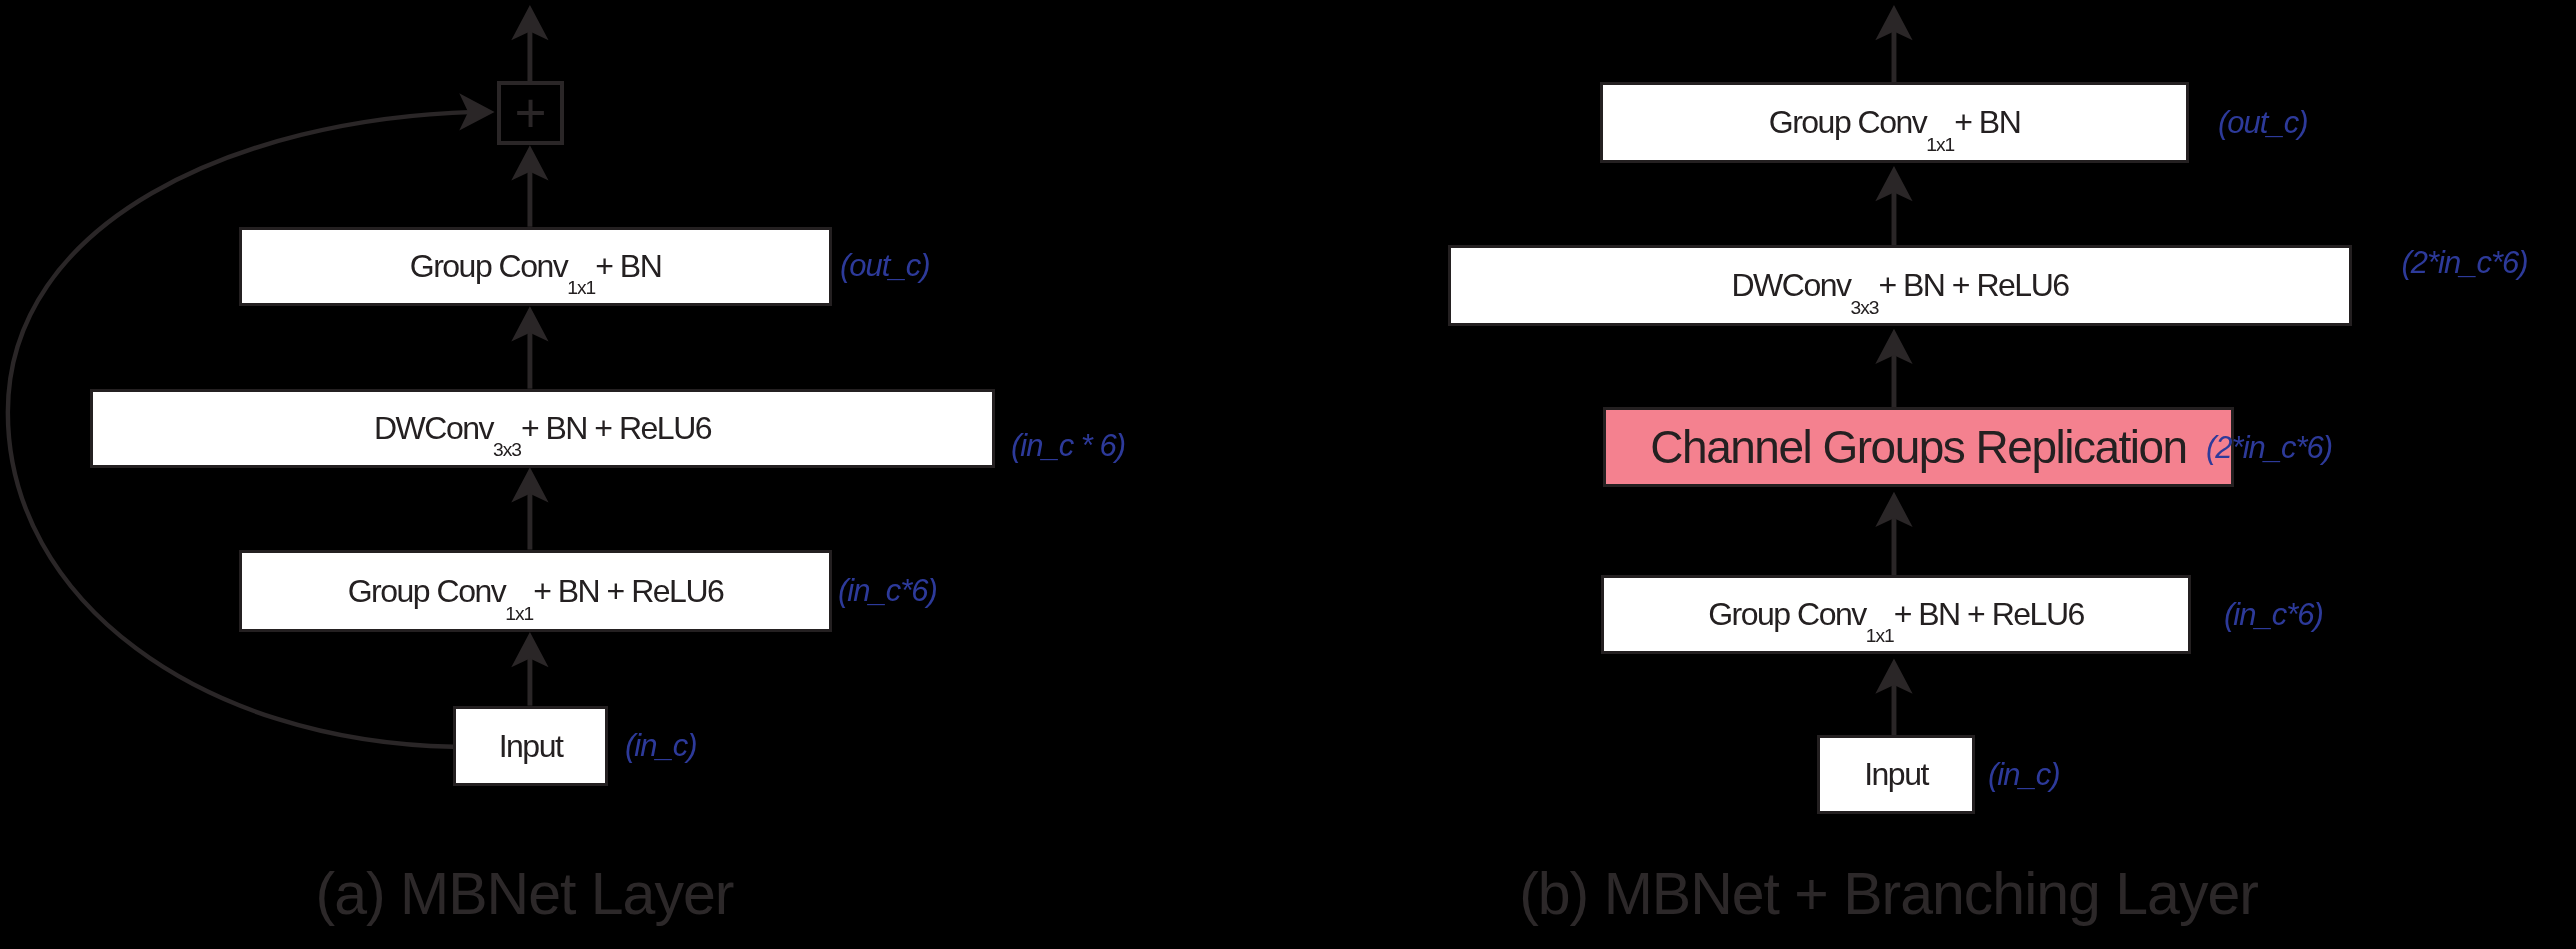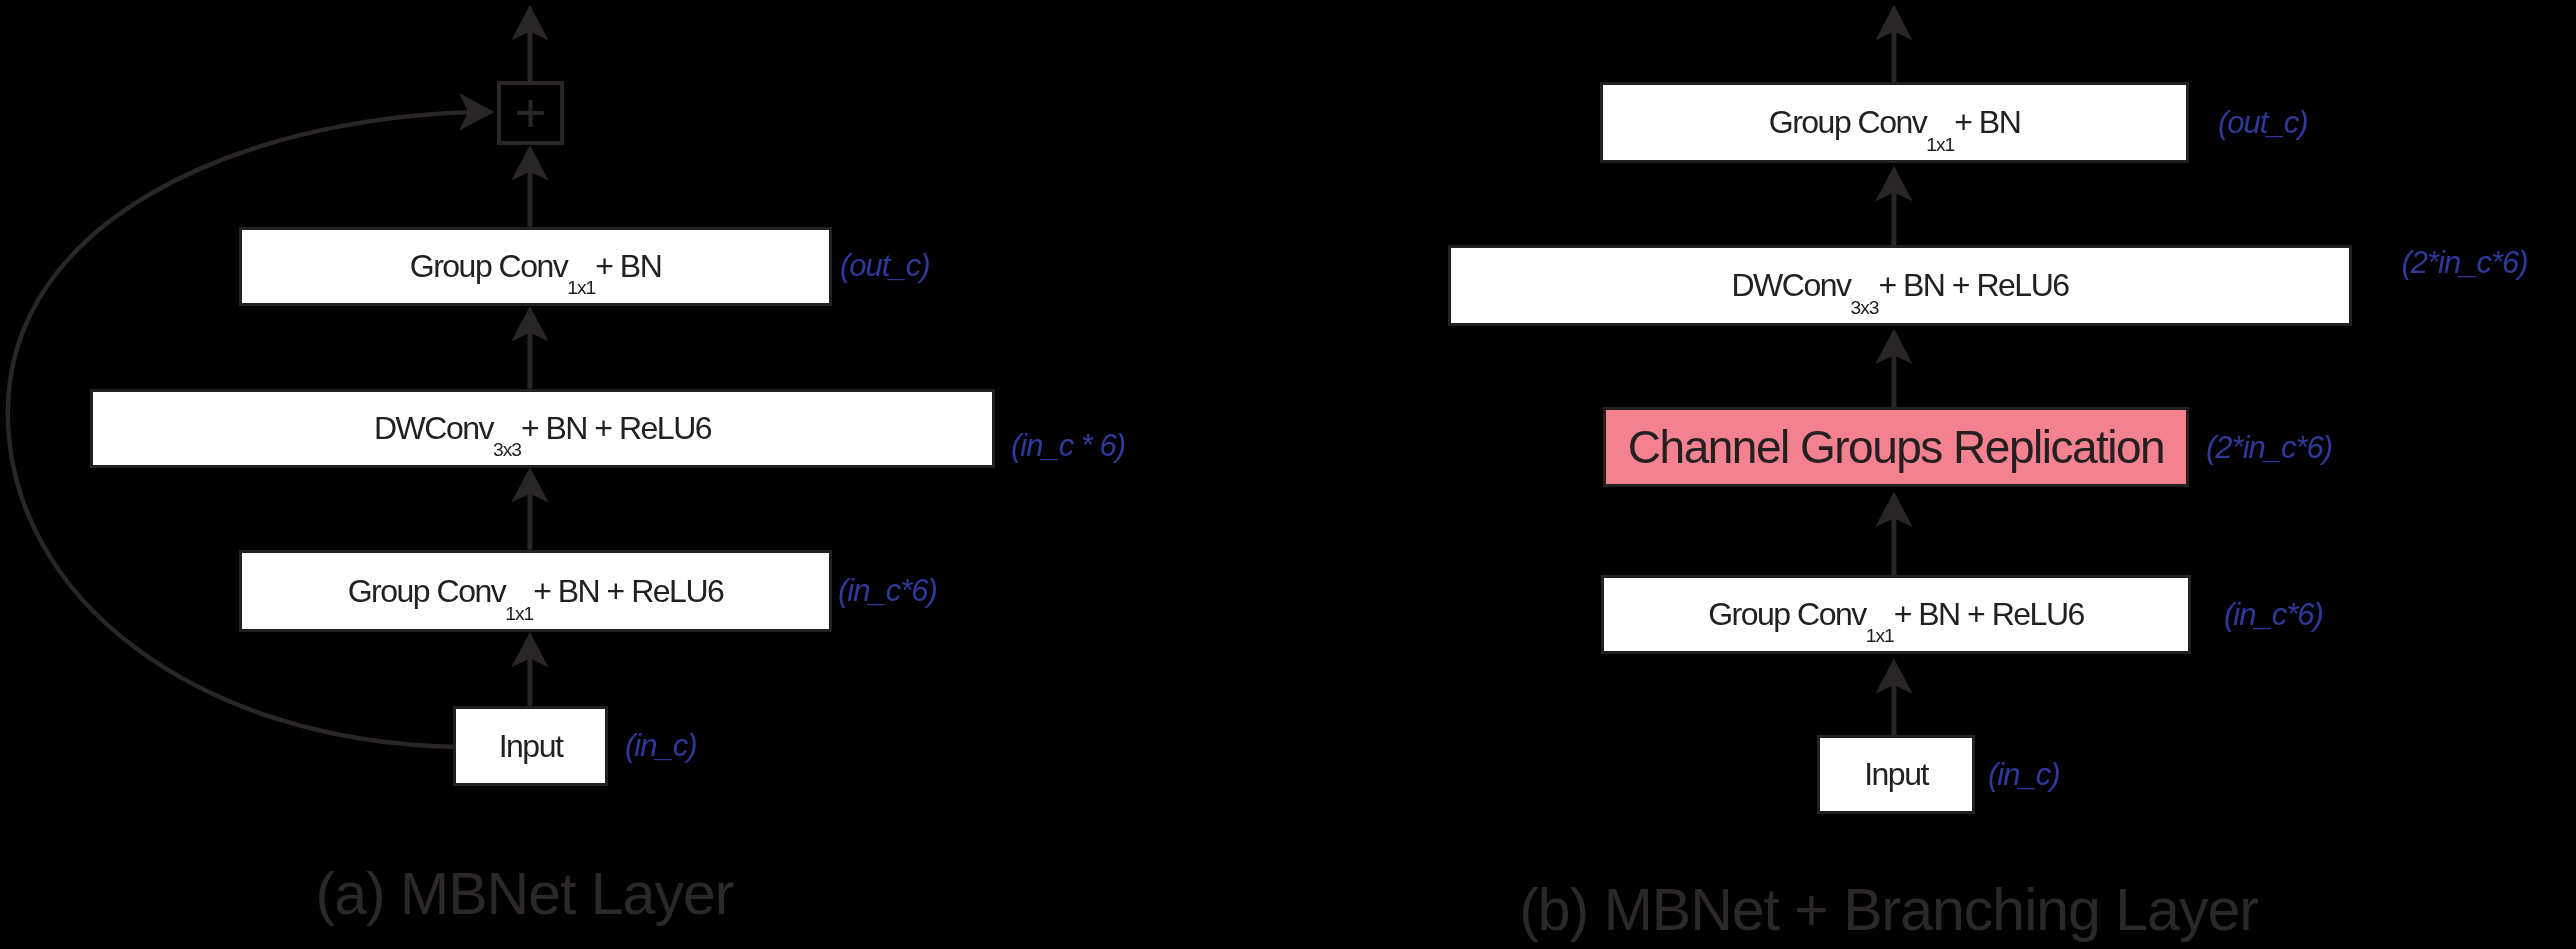--- a/index.html
+++ b/index.html
@@ -141,33 +141,33 @@
 
   <div class="block" style="left:1448px;top:245px;width:904px;height:81px;">
     <span>DWConv</span>
       <span class="sub">3x3</span>
       <span> + BN + ReLU6</span>
   </div>
   <div class="annot two-line" style="left:2353px;top:232px;width:223px;">
     <div>(2*in_c*6)</div>
   </div>
 
-  <div class="block pink" style="left:1603px;top:407px;width:586px;height:80px;font-size:46px;">
+  <div class="block pink" style="left:1603px;top:407px;width:631px;height:80px;font-size:46px;">
     <span>Channel Groups Replication</span>
   </div>
   <div class="annot" style="left:2206px;top:419px;">(2*in_c*6)</div>
 
   <div class="block" style="left:1601px;top:575px;width:590px;height:79px;">
     <span>Group Conv</span>
       <span class="sub">1x1</span>
       <span> + BN + ReLU6</span>
   </div>
   <div class="annot" style="left:2224px;top:586px;">(in_c*6)</div>
 
   <div class="block" style="left:1817px;top:735px;width:158px;height:79px;">
     <span>Input</span>
   </div>
   <div class="annot" style="left:1988px;top:746px;">(in_c)</div>
 
-  <div class="caption" style="left:1398px;top:860px;width:981px;margin-top:16px;">(b) MBNet + Branching Layer</div>
+  <div class="caption" style="left:1398px;top:860px;width:981px;">(b) MBNet + Branching Layer</div>
 
 </div>
 
 
 </body></html>

